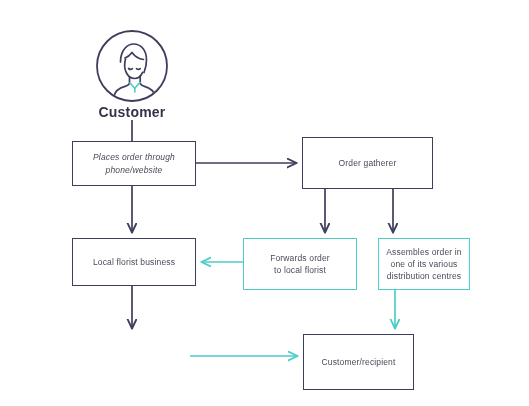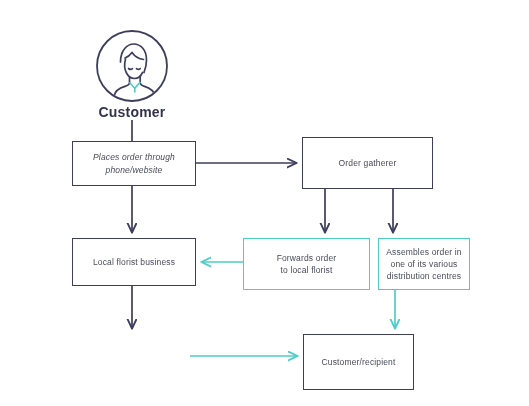--- a/index.html
+++ b/index.html
@@ -122,21 +122,21 @@
   </div>
 
   <div class="node-box dark" style="left:302px; top:137px; width:131px; height:52px;text-align:center;">
     <span class="node-label">Order gatherer</span>
   </div>
 
   <div class="node-box dark" style="left:72px; top:238px; width:124px; height:48px;text-align:center;">
     <span class="node-label">Local florist business</span>
   </div>
 
-  <div class="node-box teal" style="left:243px; top:238px; width:127px; height:52px;align-items:center;">
+  <div class="node-box teal" style="left:243px; top:238px; width:114px; height:52px;align-items:center;">
     <span class="node-label">Forwards order
 to local florist</span>
   </div>
 
   <div class="node-box teal" style="left:378px; top:238px; width:92px; height:52px;">
     <span class="node-label">Assembles order in
 one of its various
 distribution centres</span>
   </div>
 

